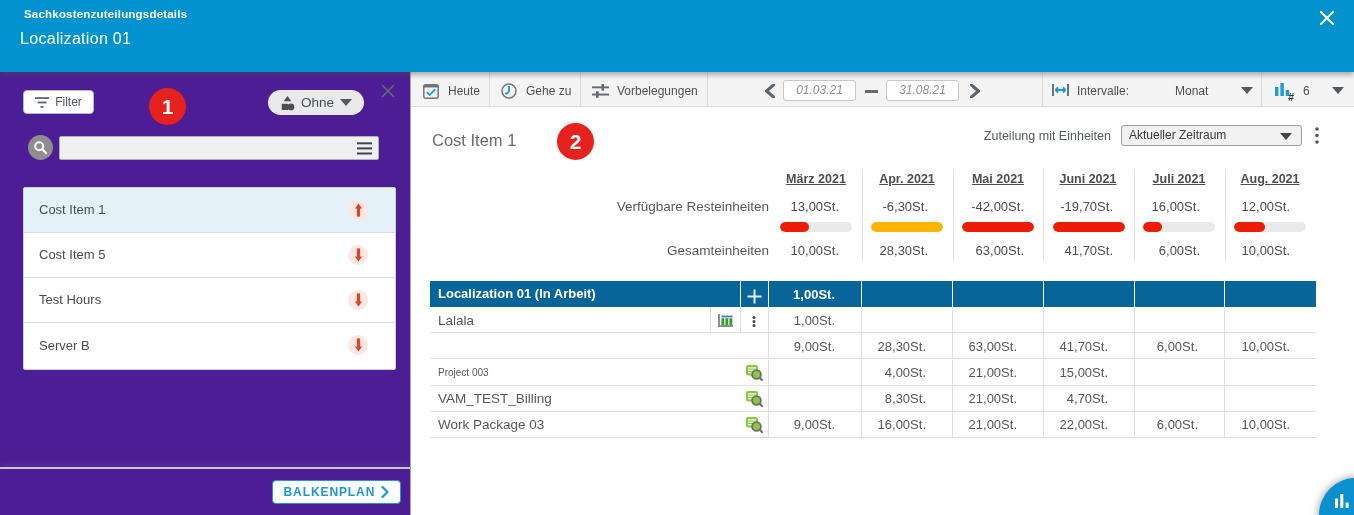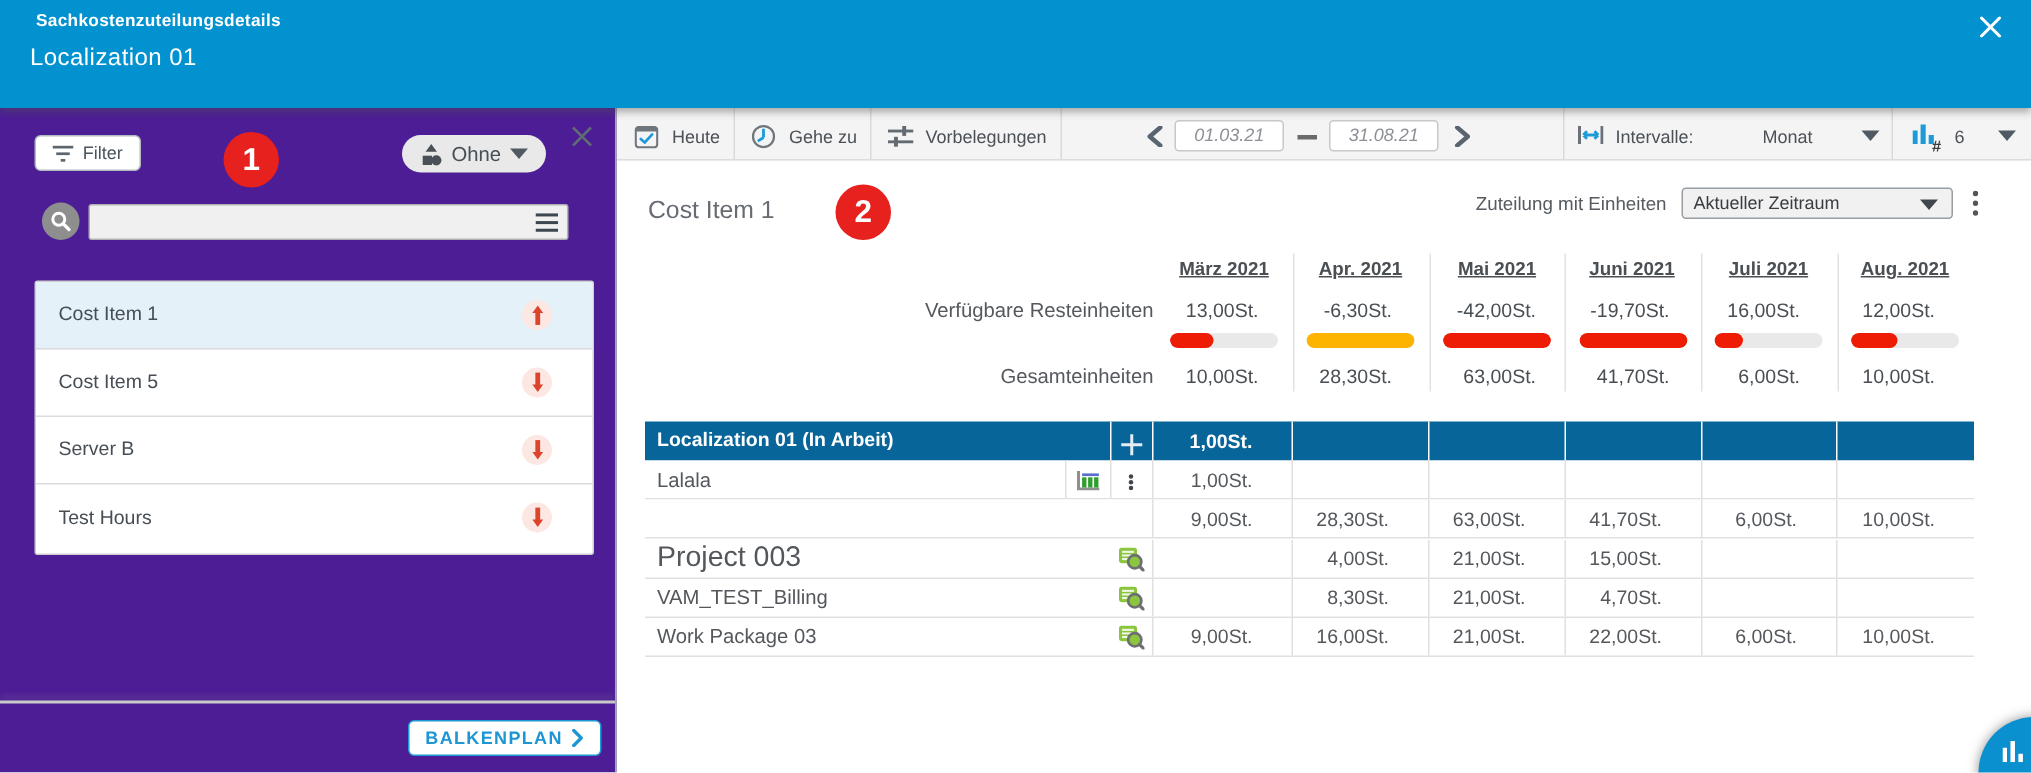--- a/index.html
+++ b/index.html
@@ -133,30 +133,30 @@
     <div class="row">
         <span class="t">Cost Item 5</span>
       <span class="arr">
           <svg width="13" height="14" viewBox="0 0 13 14">
             <polygon points="6.5,13.4 2.9,8.4 10.1,8.4" fill="#da452c"></polygon>
             <rect x="4.9" y="0.4" width="3.2" height="9.2" fill="#da452c"></rect>
           </svg>
         </span>
     </div>
     <div class="row">
-        <span class="t">Server B</span>
+        <span class="t">Test Hours</span>
       <span class="arr">
           <svg width="13" height="14" viewBox="0 0 13 14">
             <polygon points="6.5,13.4 2.9,8.4 10.1,8.4" fill="#da452c"></polygon>
             <rect x="4.9" y="0.4" width="3.2" height="9.2" fill="#da452c"></rect>
           </svg>
         </span>
     </div>
     <div class="row">
-        <span class="t">Test Hours</span>
+        <span class="t">Server B</span>
       <span class="arr">
           <svg width="13" height="14" viewBox="0 0 13 14">
             <polygon points="6.5,13.4 2.9,8.4 10.1,8.4" fill="#da452c"></polygon>
             <rect x="4.9" y="0.4" width="3.2" height="9.2" fill="#da452c"></rect>
           </svg>
         </span>
     </div>
   </div>
 
   <div class="foot-line"></div>
@@ -332,21 +332,21 @@
   <div class="tv" style="left:794px"></div>
   <div class="cell" style="left:338px;width:93px;text-align:right;padding-right:26px">9,00St.</div>
   <div class="cell" style="left:431px;width:91px;text-align:right;padding-right:26px">28,30St.</div>
   <div class="cell" style="left:522px;width:91px;text-align:right;padding-right:26px">63,00St.</div>
   <div class="cell" style="left:613px;width:91px;text-align:right;padding-right:26px">41,70St.</div>
   <div class="cell" style="left:704px;width:90px;text-align:right;padding-right:26px">6,00St.</div>
   <div class="cell" style="left:794px;width:92px;text-align:right;padding-right:26px">10,00St.</div>
 </div>
 
 <div class="trow" style="top:359.5px">
-  <div class="cell" style="left:8px;font-size:19px">Project 003</div>
+  <div class="cell" style="left:8px;font-size:10px">Project 003</div>
   <div class="tv" style="left:338px"></div>
   <div class="tv" style="left:431px"></div>
   <div class="tv" style="left:522px"></div>
   <div class="tv" style="left:613px"></div>
   <div class="tv" style="left:704px"></div>
   <div class="tv" style="left:794px"></div>
   <div class="cell" style="left:431px;width:91px;text-align:right;padding-right:26px">4,00St.</div>
   <div class="cell" style="left:522px;width:91px;text-align:right;padding-right:26px">21,00St.</div>
   <div class="cell" style="left:613px;width:91px;text-align:right;padding-right:26px">15,00St.</div>
   <svg class="abs docico" style="left:316px;top:5px" width="17" height="16" viewBox="0 0 17 16">

